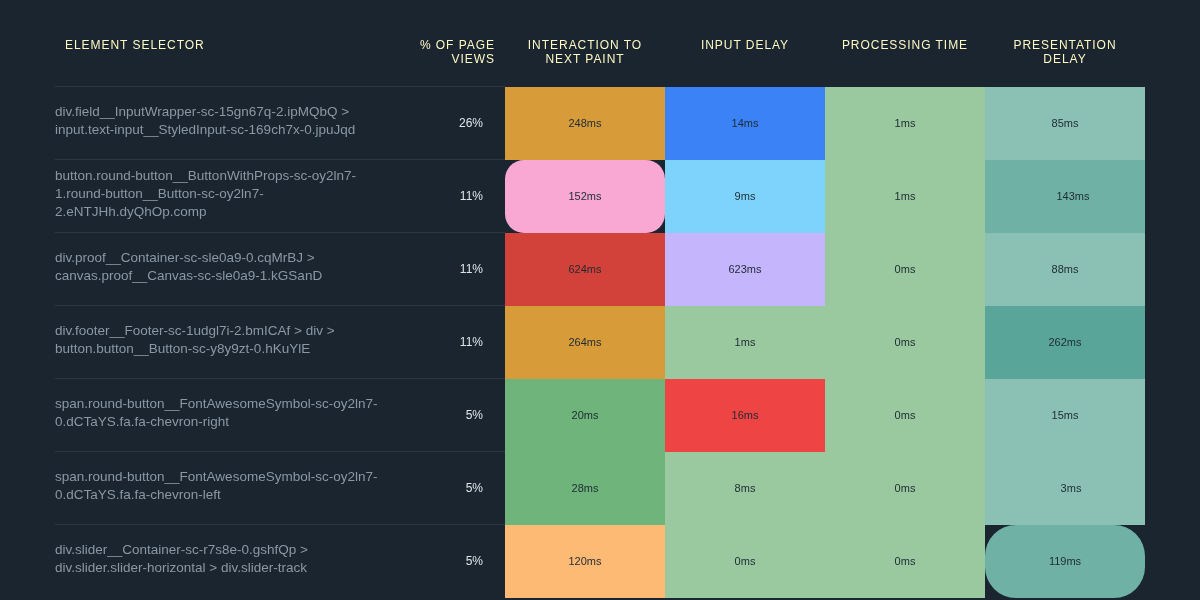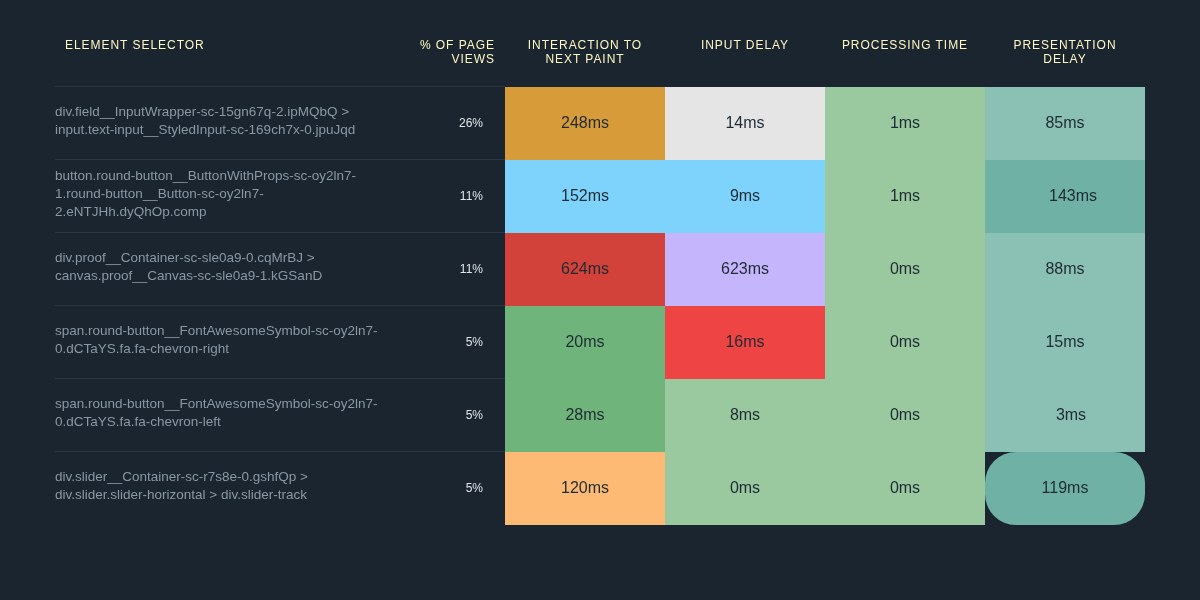--- a/index.html
+++ b/index.html
@@ -37,21 +37,21 @@
   }
   td.pv {
     color: #dfe6ea;
     font-size: 12px;
     text-align: right;
     padding-right: 22px;
     border-top: 1px solid #2a3844;
   }
   td.metric {
     text-align: center;
-    font-size: 16px;
+    font-size: 11px;
     color: #1e2b33;
     position: relative;
   }
   td.metric .cell {
     position: absolute;
     inset: 0;
     display: flex;
     align-items: center;
     justify-content: center;
   }
@@ -81,34 +81,34 @@
       </tr>
     </thead>
     <tbody id="tbody">
         <tr>
           <td class="selector" data-bind="rows.0.selector">div.field__InputWrapper-sc-15gn67q-2.ipMQbQ &gt; input.text-input__StyledInput-sc-169ch7x-0.jpuJqd</td>
           <td class="pv" data-bind="rows.0.page_views">26%</td>
           <td class="metric">
             <div class="cell" data-bind="rows.0.inp.value" data-bind-attr="style:rows.0.inp._style" style="background: rgb(216, 155, 58);">248ms</div>
           </td>
           <td class="metric">
-            <div class="cell" data-bind="rows.0.input_delay.value" data-bind-attr="style:rows.0.input_delay._style" style="background: #e5e5e5;">14ms</div>
+            <div class="cell" data-bind="rows.0.input_delay.value" data-bind-attr="style:rows.0.input_delay._style" style="background: #3b82f6;">14ms</div>
           </td>
           <td class="metric">
             <div class="cell" data-bind="rows.0.processing.value" data-bind-attr="style:rows.0.processing._style" style="background: rgb(154, 201, 160);">1ms</div>
           </td>
           <td class="metric">
             <div class="cell" data-bind="rows.0.presentation.value" data-bind-attr="style:rows.0.presentation._style" style="background: rgb(139, 192, 180);">85ms</div>
           </td>
         </tr>
         <tr>
           <td class="selector" data-bind="rows.1.selector">button.round-button__ButtonWithProps-sc-oy2ln7-1.round-button__Button-sc-oy2ln7-2.eNTJHh.dyQhOp.comp</td>
           <td class="pv" data-bind="rows.1.page_views">11%</td>
           <td class="metric">
-            <div class="cell" data-bind="rows.1.inp.value" data-bind-attr="style:rows.1.inp._style" style="background: #7dd3fc;">152ms</div>
+            <div class="cell" data-bind="rows.1.inp.value" data-bind-attr="style:rows.1.inp._style" style="background: #f9a8d4; border-radius: 19px;">152ms</div>
           </td>
           <td class="metric">
             <div class="cell" data-bind="rows.1.input_delay.value" data-bind-attr="style:rows.1.input_delay._style" style="background: #7dd3fc;">9ms</div>
           </td>
           <td class="metric">
             <div class="cell" data-bind="rows.1.processing.value" data-bind-attr="style:rows.1.processing._style" style="background: rgb(154, 201, 160);">1ms</div>
           </td>
           <td class="metric">
             <div class="cell" data-bind="rows.1.presentation.value" data-bind-attr="style:rows.1.presentation._style" style="background: rgb(111, 178, 165); padding-left: 16px;">143ms</div>
           </td>
@@ -120,20 +120,36 @@
             <div class="cell" data-bind="rows.2.inp.value" data-bind-attr="style:rows.2.inp._style" style="background: rgb(210, 65, 58);">624ms</div>
           </td>
           <td class="metric">
             <div class="cell" data-bind="rows.2.input_delay.value" data-bind-attr="style:rows.2.input_delay._style" style="background: #c4b5fd;">623ms</div>
           </td>
           <td class="metric">
             <div class="cell" data-bind="rows.2.processing.value" data-bind-attr="style:rows.2.processing._style" style="background: rgb(154, 201, 160);">0ms</div>
           </td>
           <td class="metric">
             <div class="cell" data-bind="rows.2.presentation.value" data-bind-attr="style:rows.2.presentation._style" style="background: rgb(139, 192, 180);">88ms</div>
+          </td>
+        </tr>
+        <tr>
+          <td class="selector" data-bind="rows.3.selector">div.footer__Footer-sc-1udgl7i-2.bmICAf &gt; div &gt; button.button__Button-sc-y8y9zt-0.hKuYlE</td>
+          <td class="pv" data-bind="rows.3.page_views">11%</td>
+          <td class="metric">
+            <div class="cell" data-bind="rows.3.inp.value" data-bind-attr="style:rows.3.inp._style" style="background: rgb(216, 155, 58);">264ms</div>
+          </td>
+          <td class="metric">
+            <div class="cell" data-bind="rows.3.input_delay.value" data-bind-attr="style:rows.3.input_delay._style" style="background: rgb(154, 201, 160);">1ms</div>
+          </td>
+          <td class="metric">
+            <div class="cell" data-bind="rows.3.processing.value" data-bind-attr="style:rows.3.processing._style" style="background: rgb(154, 201, 160);">0ms</div>
+          </td>
+          <td class="metric">
+            <div class="cell" data-bind="rows.3.presentation.value" data-bind-attr="style:rows.3.presentation._style" style="background: rgb(90, 165, 153);">262ms</div>
           </td>
         </tr>
         <tr>
           <td class="selector" data-bind="rows.4.selector">span.round-button__FontAwesomeSymbol-sc-oy2ln7-0.dCTaYS.fa.fa-chevron-right</td>
           <td class="pv" data-bind="rows.4.page_views">5%</td>
           <td class="metric">
             <div class="cell" data-bind="rows.4.inp.value" data-bind-attr="style:rows.4.inp._style" style="background: rgb(111, 181, 123);">20ms</div>
           </td>
           <td class="metric">
             <div class="cell" data-bind="rows.4.input_delay.value" data-bind-attr="style:rows.4.input_delay._style" style="background: #ef4444;">16ms</div>

